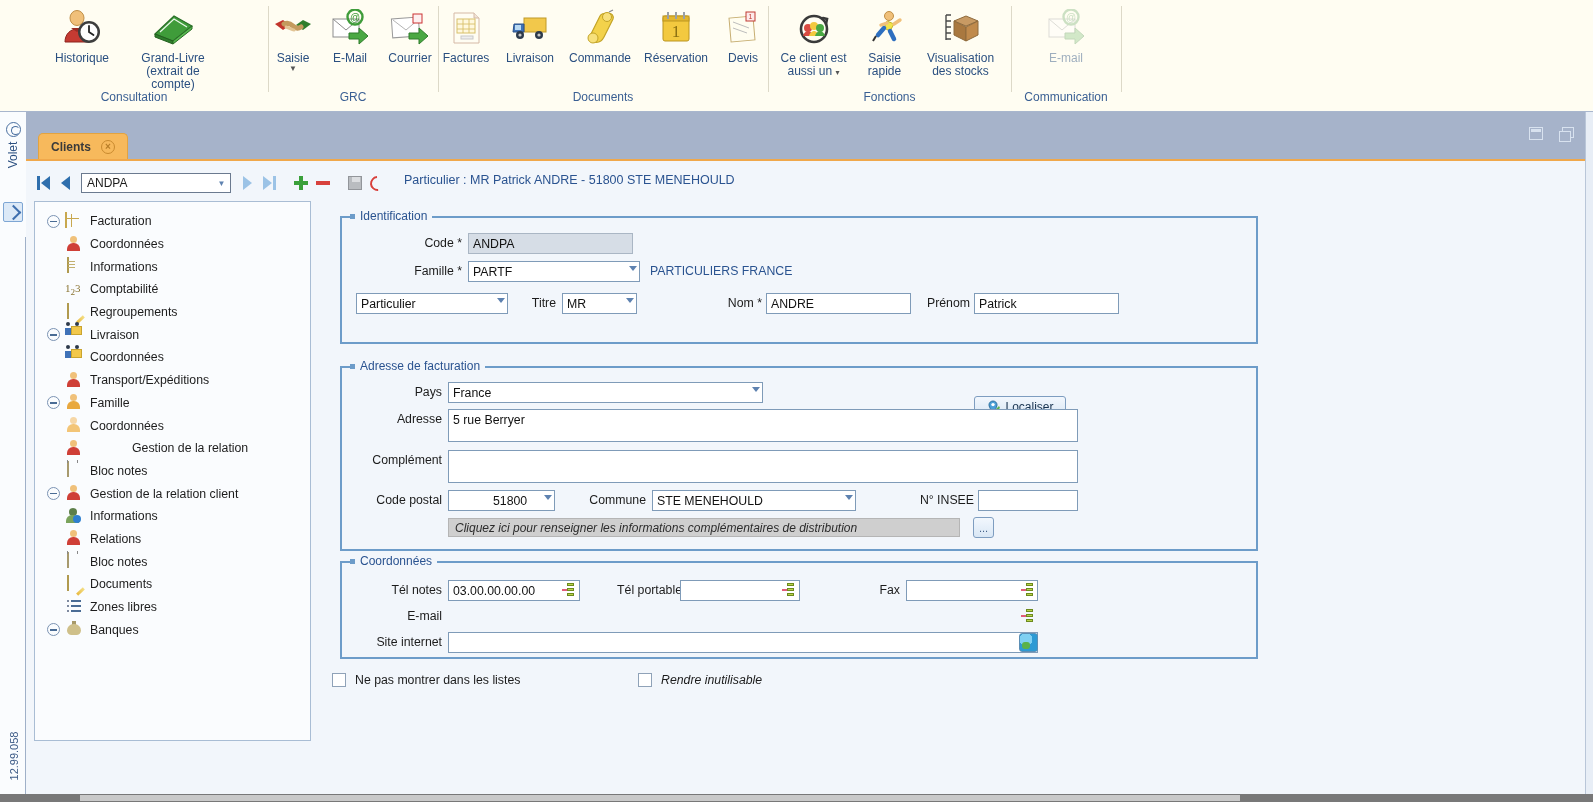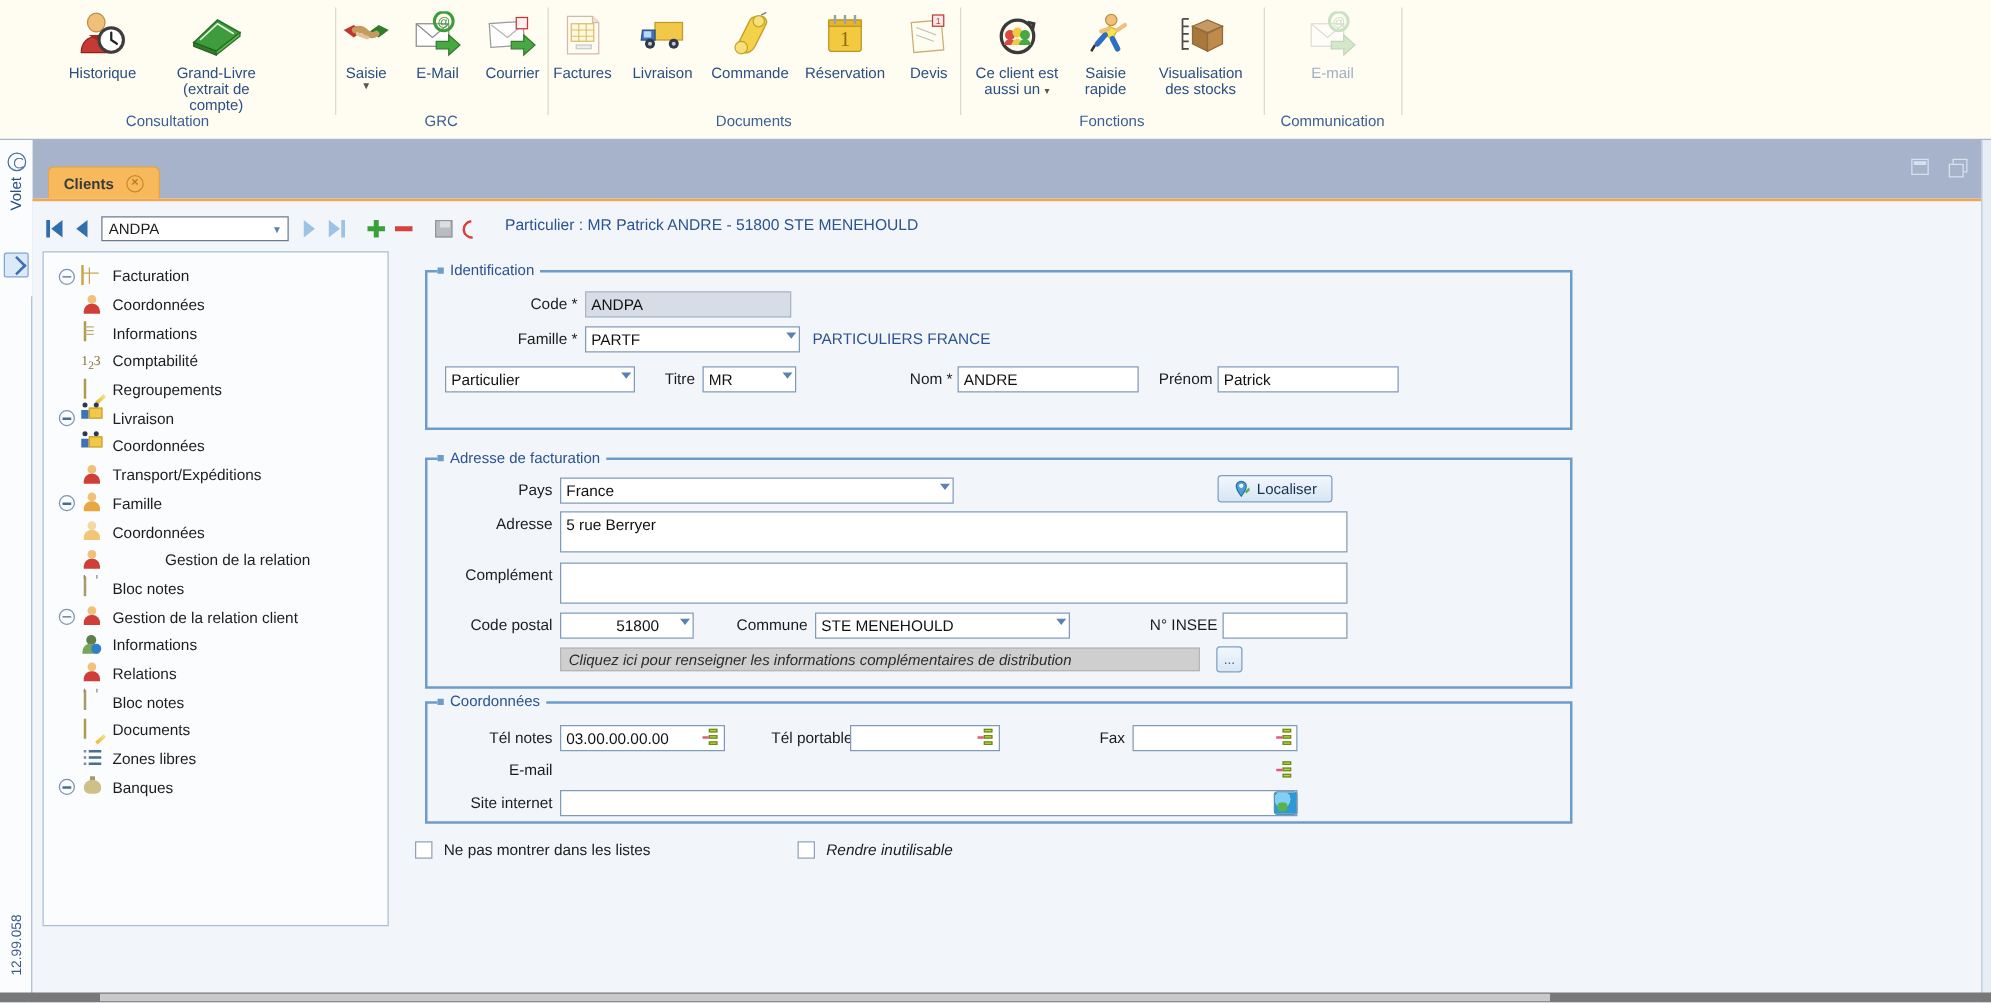--- a/index.html
+++ b/index.html
@@ -654,21 +654,21 @@
     </div>
 
     <div class="grpbox" style="left:14px; top:165px; width:918px; height:185px;">
       <div class="grplegend">Adresse de facturation</div>
 
       <div class="lab" style="left:40px; top:17px; width:60px;">Pays</div>
       <div class="fld cb" style="left:106px; top:14px; width:315px;">
         <span>France</span>
         <span class="cbarr"></span>
       </div>
-      <div class="btn" style="left:632px; top:12px; width:92px; height:22px;">
+      <div class="btn" style="left:632px; top:28px; width:92px; height:22px;">
         <svg width="14" height="14" viewBox="0 0 14 14">
           <path d="M7 1c2.2 0 4 1.7 4 3.8C11 7.6 7 13 7 13S3 7.6 3 4.8C3 2.7 4.8 1 7 1z" fill="#4aa0d8" stroke="#2c6f9e"></path>
           <circle cx="7" cy="4.6" r="1.7" fill="#fff"></circle>
           <path d="M10 9 l3 -3 1 2 -3 3z" fill="#5ab24a"></path>
         </svg>
         <span>Localiser</span>
       </div>
 
       <div class="lab" style="left:18px; top:44px; width:82px;">Adresse</div>
       <div class="area" style="left:106px; top:41px; width:630px; height:33px;">5 rue Berryer</div>

